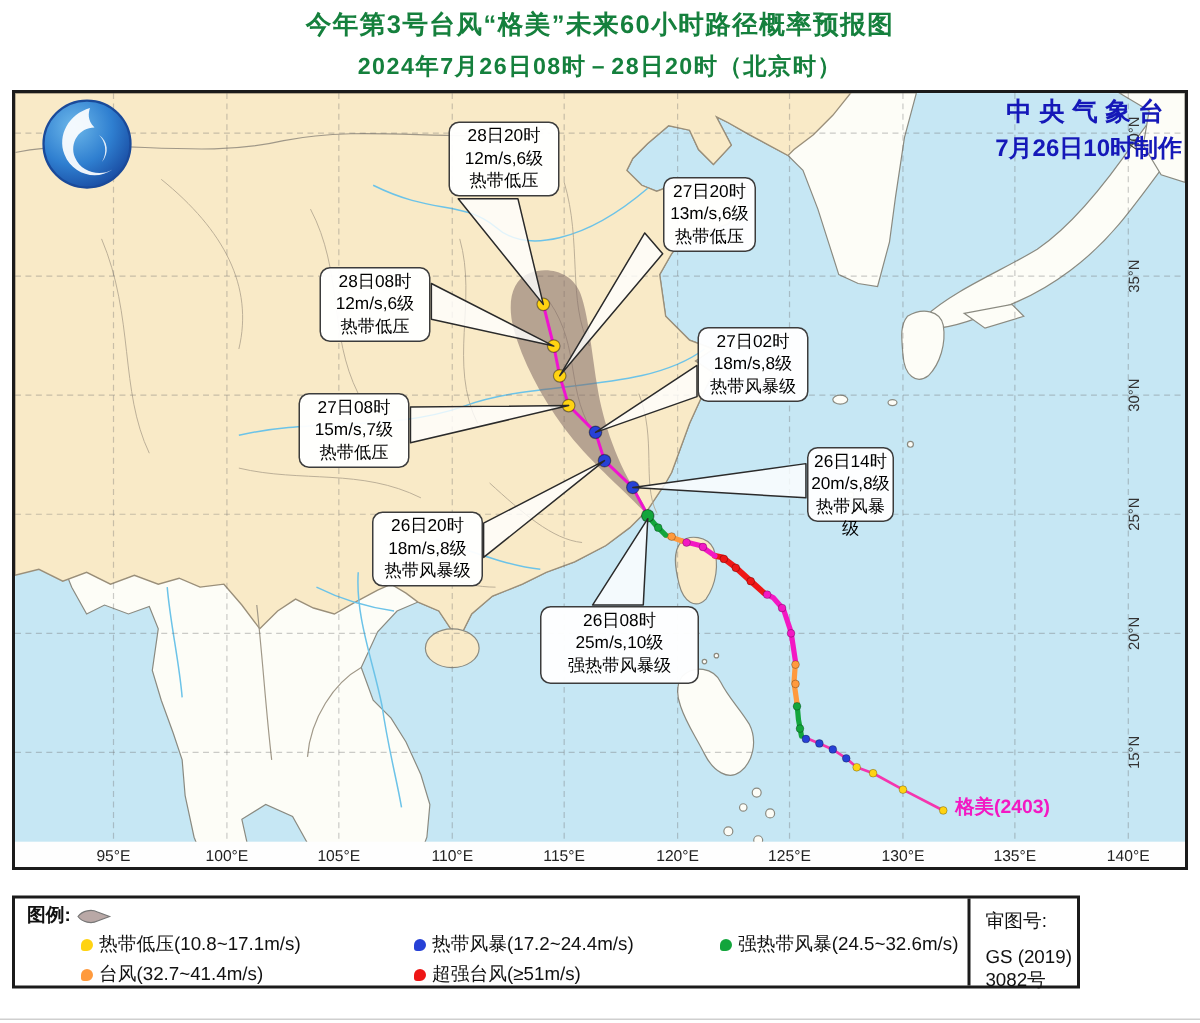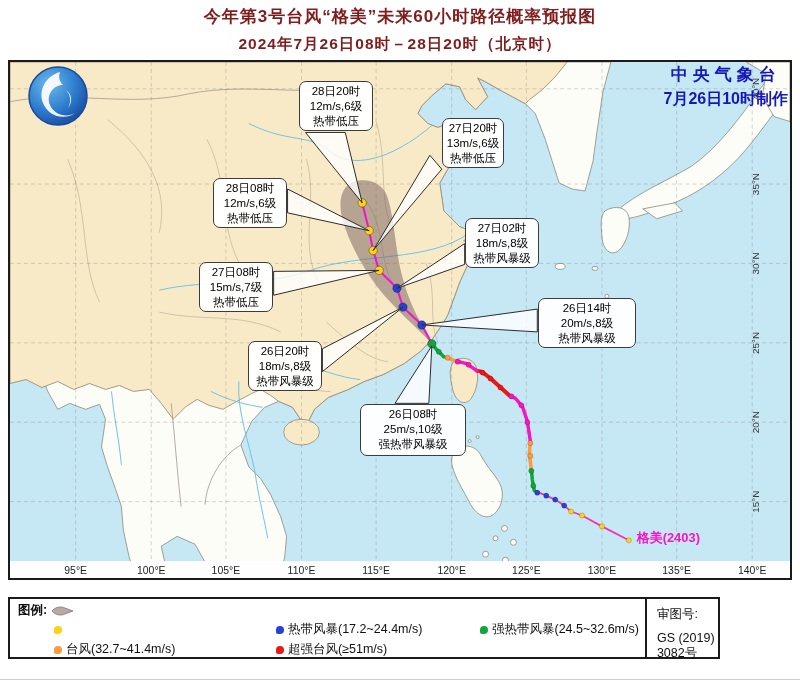--- a/index.html
+++ b/index.html
@@ -1,18 +1,18 @@
 <!DOCTYPE html>
 <html><head>
 <meta charset="utf-8">
 <style>
   html,body{margin:0;padding:0;background:#fff;}
   .page{position:relative;width:800px;height:682px;overflow:hidden;background:#fff;
         font-family:"Liberation Sans","DejaVu Sans",sans-serif;}
-  .titleblock{position:absolute;left:0;top:5px;width:100%;text-align:center;color:#7f1d1d;}
+  .titleblock{position:absolute;left:0;top:5px;width:100%;text-align:center;color:#15803d;}
   .titleblock .t1{font-size:17px;font-weight:bold;letter-spacing:1px;}
   .titleblock .t2{font-size:15.5px;font-weight:bold;margin-top:6px;letter-spacing:1px;}
   .producer{position:absolute;right:12px;top:63px;text-align:center;color:#1518b8;z-index:30;}
   .producer .p1{font-size:17px;font-weight:bold;letter-spacing:5px;}
   .producer .p2{font-size:16px;font-weight:bold;margin-top:3px;}
   .logo{position:absolute;left:26px;top:64px;width:64px;height:64px;z-index:30;}
   .map-wrap{position:absolute;left:8px;top:60px;width:784px;height:520px;
             border:2px solid #1b1b1b;box-sizing:border-box;background:#c6e7f4;}
   .map-wrap svg{display:block;width:100%;height:100%;}
   .fc-box{position:absolute;z-index:40;background:rgba(255,255,255,0.96);
@@ -235,21 +235,21 @@
   <div class="fc-box" style="left: 465px; top: 218px; width: 74px; height: 50px;">
     <div>27日02时</div>
     <div>18m/s,8级</div>
     <div>热带风暴级</div>
   </div>
   <div class="fc-box" style="left: 199px; top: 262px; width: 74px; height: 50px;">
     <div>27日08时</div>
     <div>15m/s,7级</div>
     <div>热带低压</div>
   </div>
-  <div class="fc-box" style="left: 538px; top: 298px; width: 98px; height: 50px;">
+  <div class="fc-box" style="left: 538px; top: 298px; width: 58px; height: 50px;">
     <div>26日14时</div>
     <div>20m/s,8级</div>
     <div>热带风暴级</div>
   </div>
   <div class="fc-box" style="left: 248px; top: 341px; width: 74px; height: 50px;">
     <div>26日20时</div>
     <div>18m/s,8级</div>
     <div>热带风暴级</div>
   </div>
   <div class="fc-box" style="left: 360px; top: 404px; width: 106px; height: 52px;">
@@ -262,20 +262,21 @@
     <div class="legend-left">
       <div class="legend-row1">
         <span class="legend-key">图例:</span>
         <svg class="cone-glyph" width="24" height="12" viewBox="0 0 24 12">
           <path d="M1,6 C4,2 10,1 14,3 L22,6 L14,9 C10,11 4,10 1,6 Z" fill="#b9a8a6" stroke="#777" stroke-width="0.8"></path>
         </svg>
       </div>
       <div class="legend-grid">
         <span class="legend-item">
           <i class="legend-dot" id="ld0" style="background: rgb(255, 211, 18);"></i>
+          <span>热带低压(10.8~17.1m/s)</span>
           </span>
         <span class="legend-item">
           <i class="legend-dot" id="ld1" style="background: rgb(39, 65, 214);"></i>
           <span>热带风暴(17.2~24.4m/s)</span>
           </span>
         <span class="legend-item">
           <i class="legend-dot" id="ld2" style="background: rgb(19, 165, 60);"></i>
           <span>强热带风暴(24.5~32.6m/s)</span>
           </span>
         <span class="legend-item">

